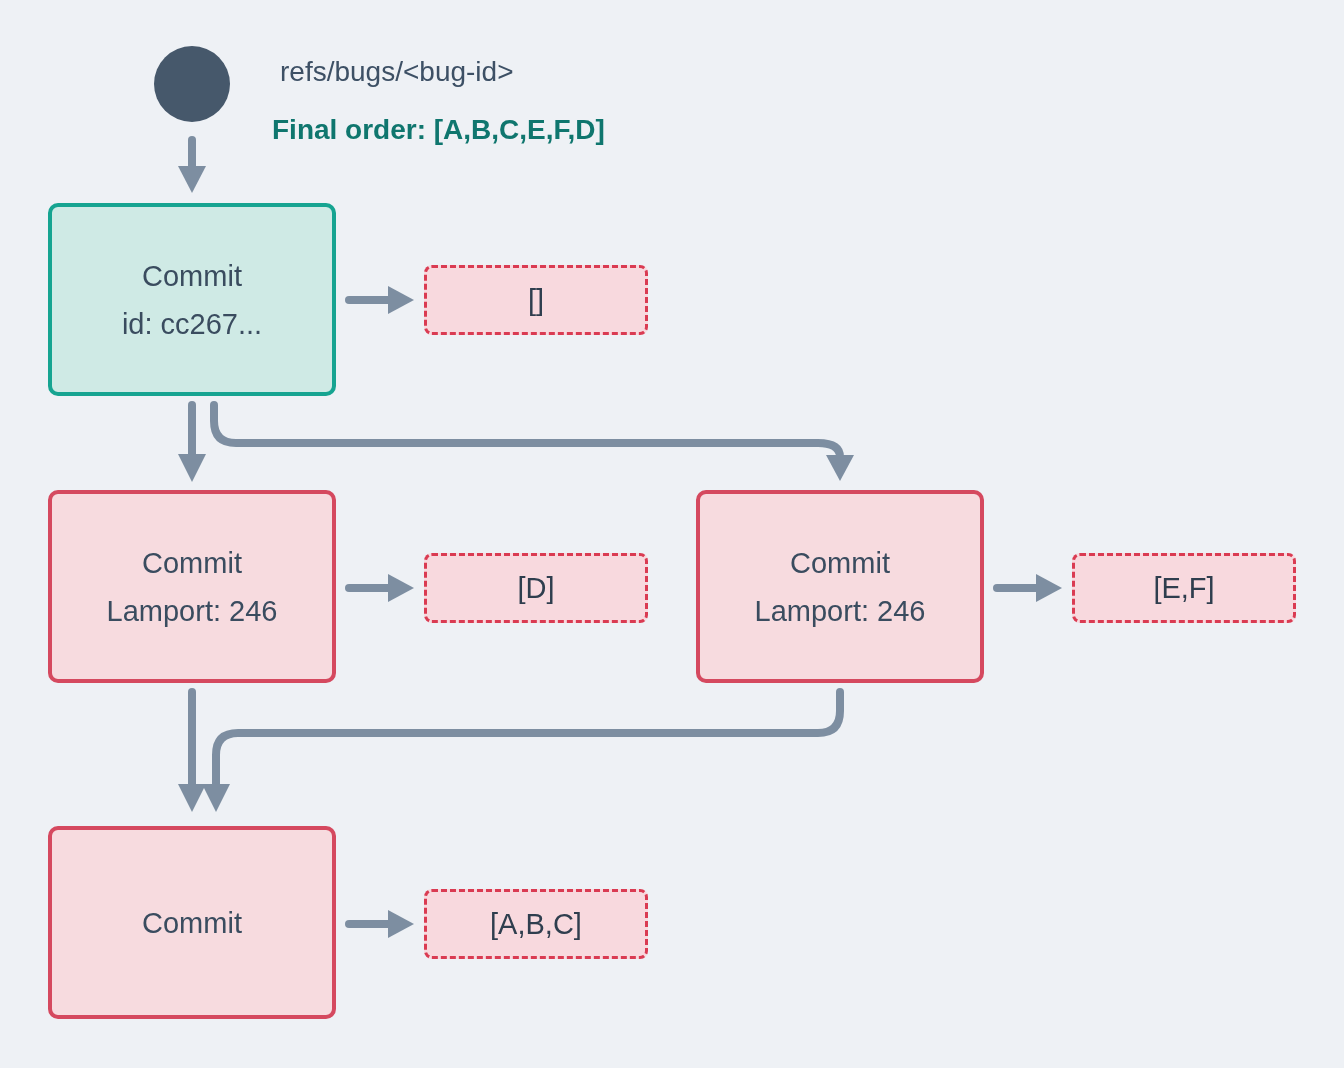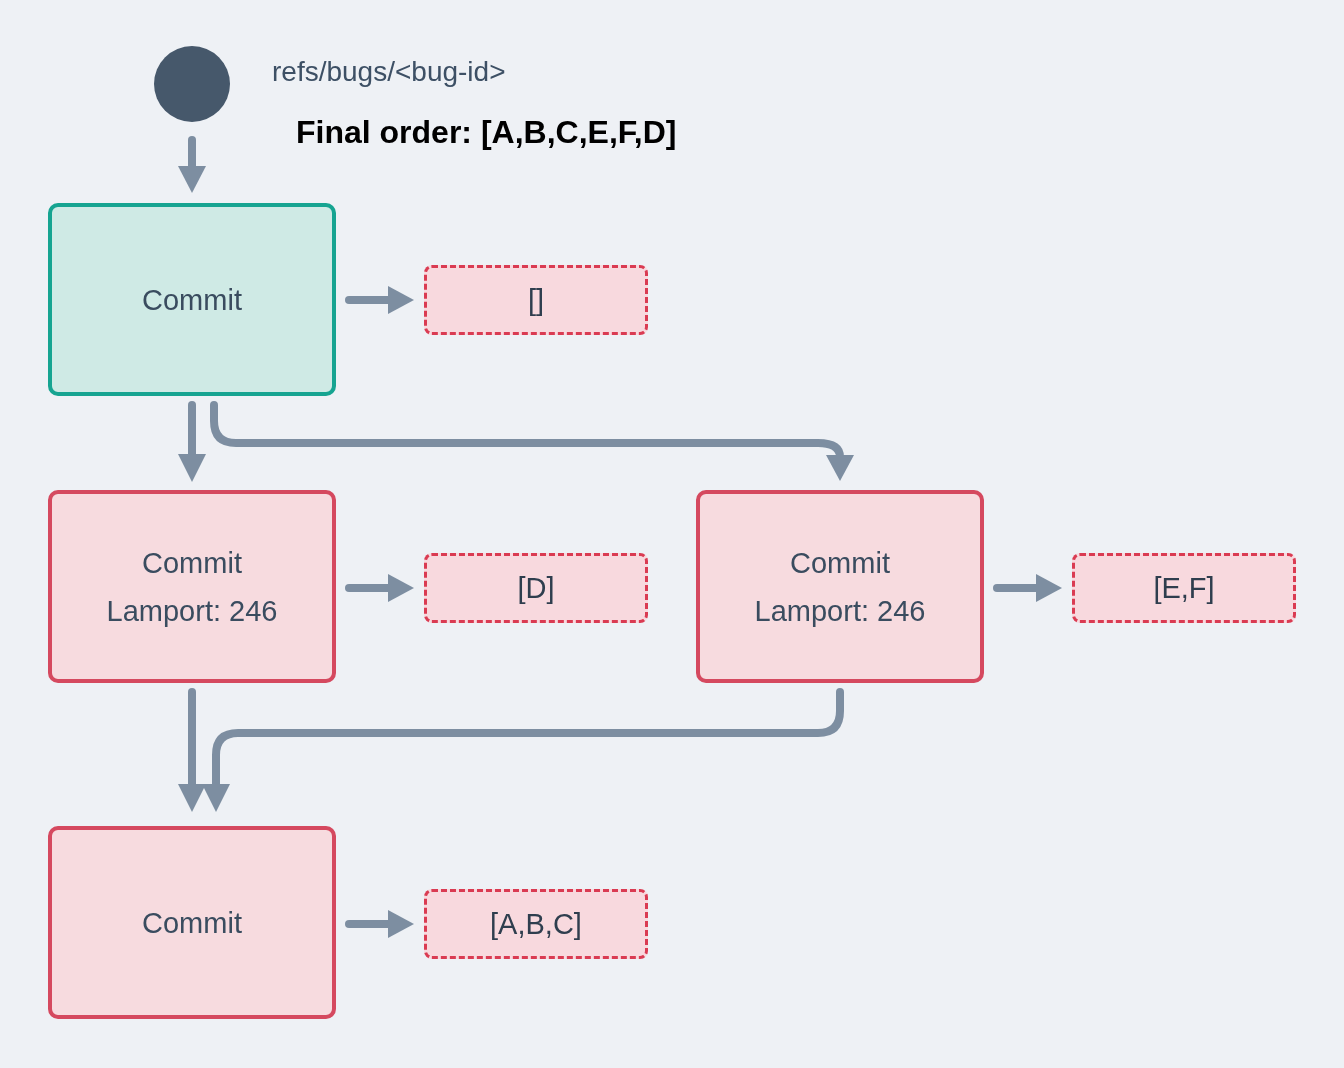--- a/index.html
+++ b/index.html
@@ -23,33 +23,32 @@
   }
   .ref-circle {
     position: absolute;
     left: 154px; top: 46px;
     width: 76px; height: 76px;
     border-radius: 50%;
     background: #46586b;
   }
   .ref-label {
     position: absolute;
-    left: 272px; top: 56px;
+    left: 280px; top: 56px;
     font-size: 28px;
     color: #3d5065;
     white-space: nowrap;
   }
   .final-order {
     position: absolute;
     left: 272px; top: 114px;
-    font-size: 32px;
+    font-size: 28px;
     font-weight: bold;
-    color: #000000;
+    color: #0f766e;
     white-space: nowrap;
-    margin-left: 24px;
   }
   .node {
     position: absolute;
     width: 288px; height: 193px;
     box-sizing: border-box;
     border-radius: 10px;
     display: flex;
     flex-direction: column;
     align-items: center;
     justify-content: center;
@@ -121,20 +120,21 @@
       <polygon points="202,784 230,784 216,812"></polygon>
     </g>
   </svg>
 
   <div class="ref-circle"></div>
   <div class="ref-label">refs/bugs/&lt;bug-id&gt;</div>
   <div class="final-order">Final order: [A,B,C,E,F,D]</div>
 
   <div class="node teal pos-node-head">
     <div class="line">Commit</div>
+    <div class="line">id: cc267...</div>
   </div>
 
   <div class="node pink pos-node-left">
     <div class="line">Commit</div>
     <div class="line">Lamport: 246</div>
   </div>
 
   <div class="node pink pos-node-right">
     <div class="line">Commit</div>
     <div class="line">Lamport: 246</div>

